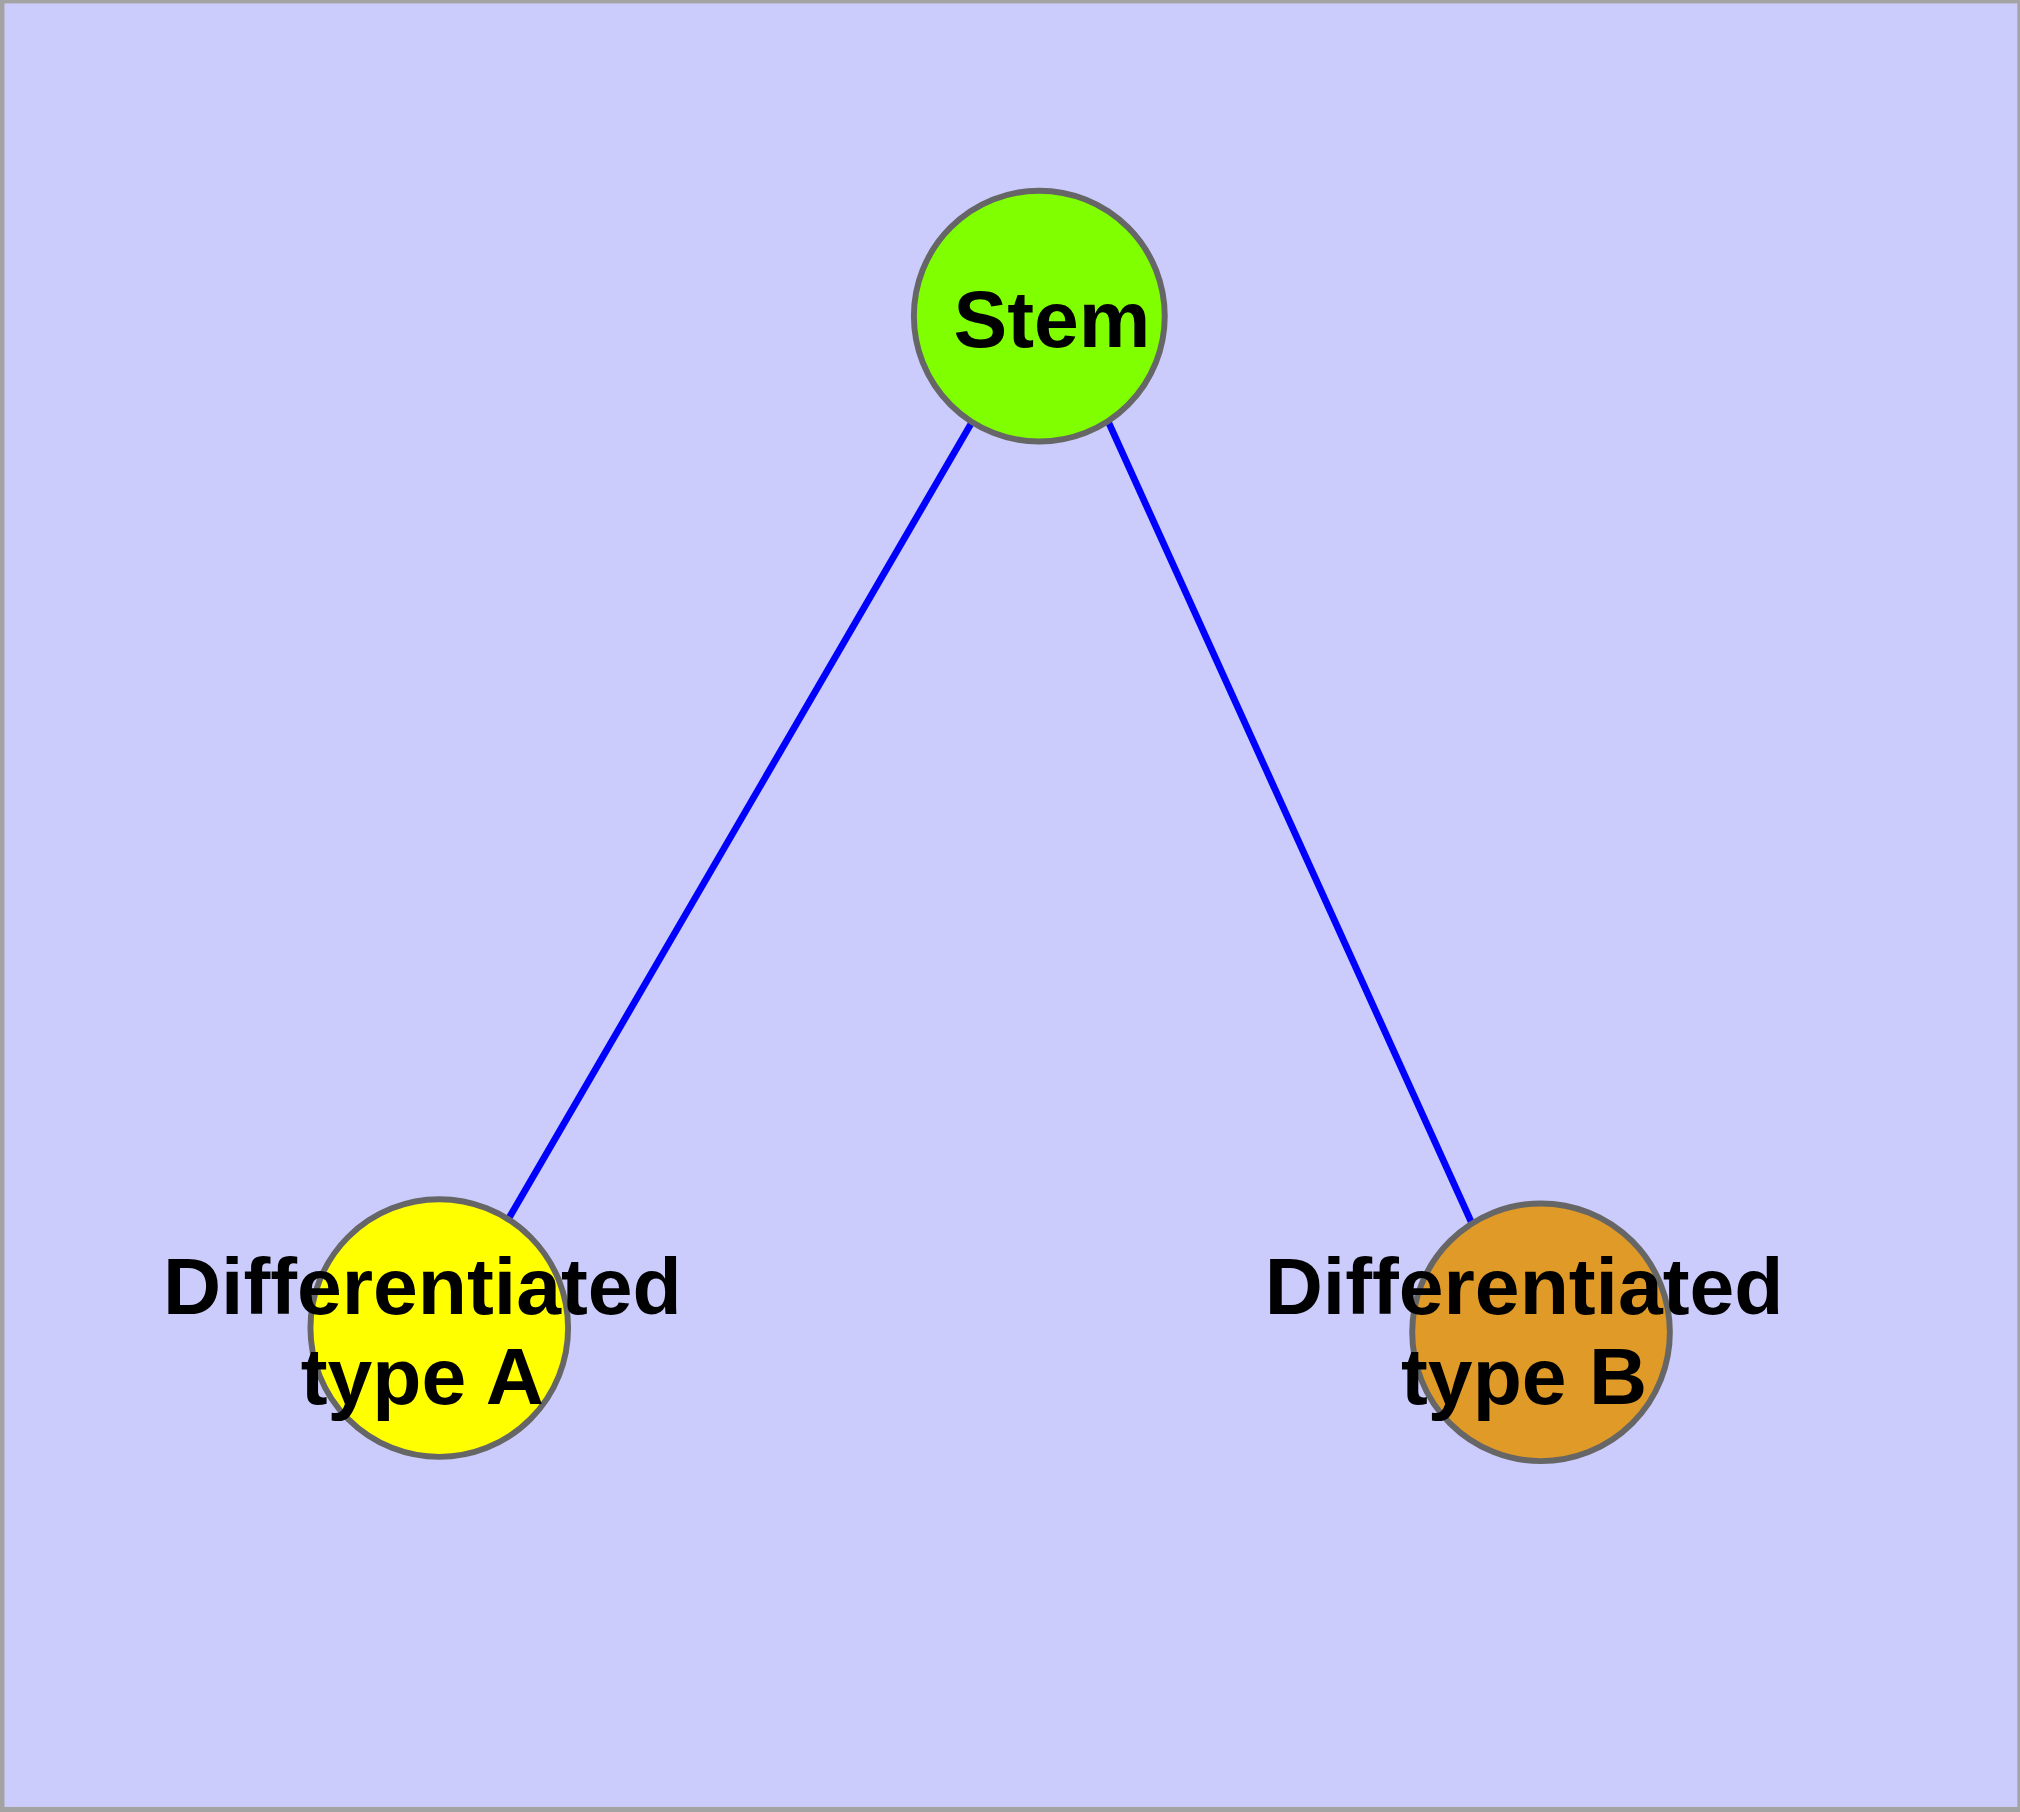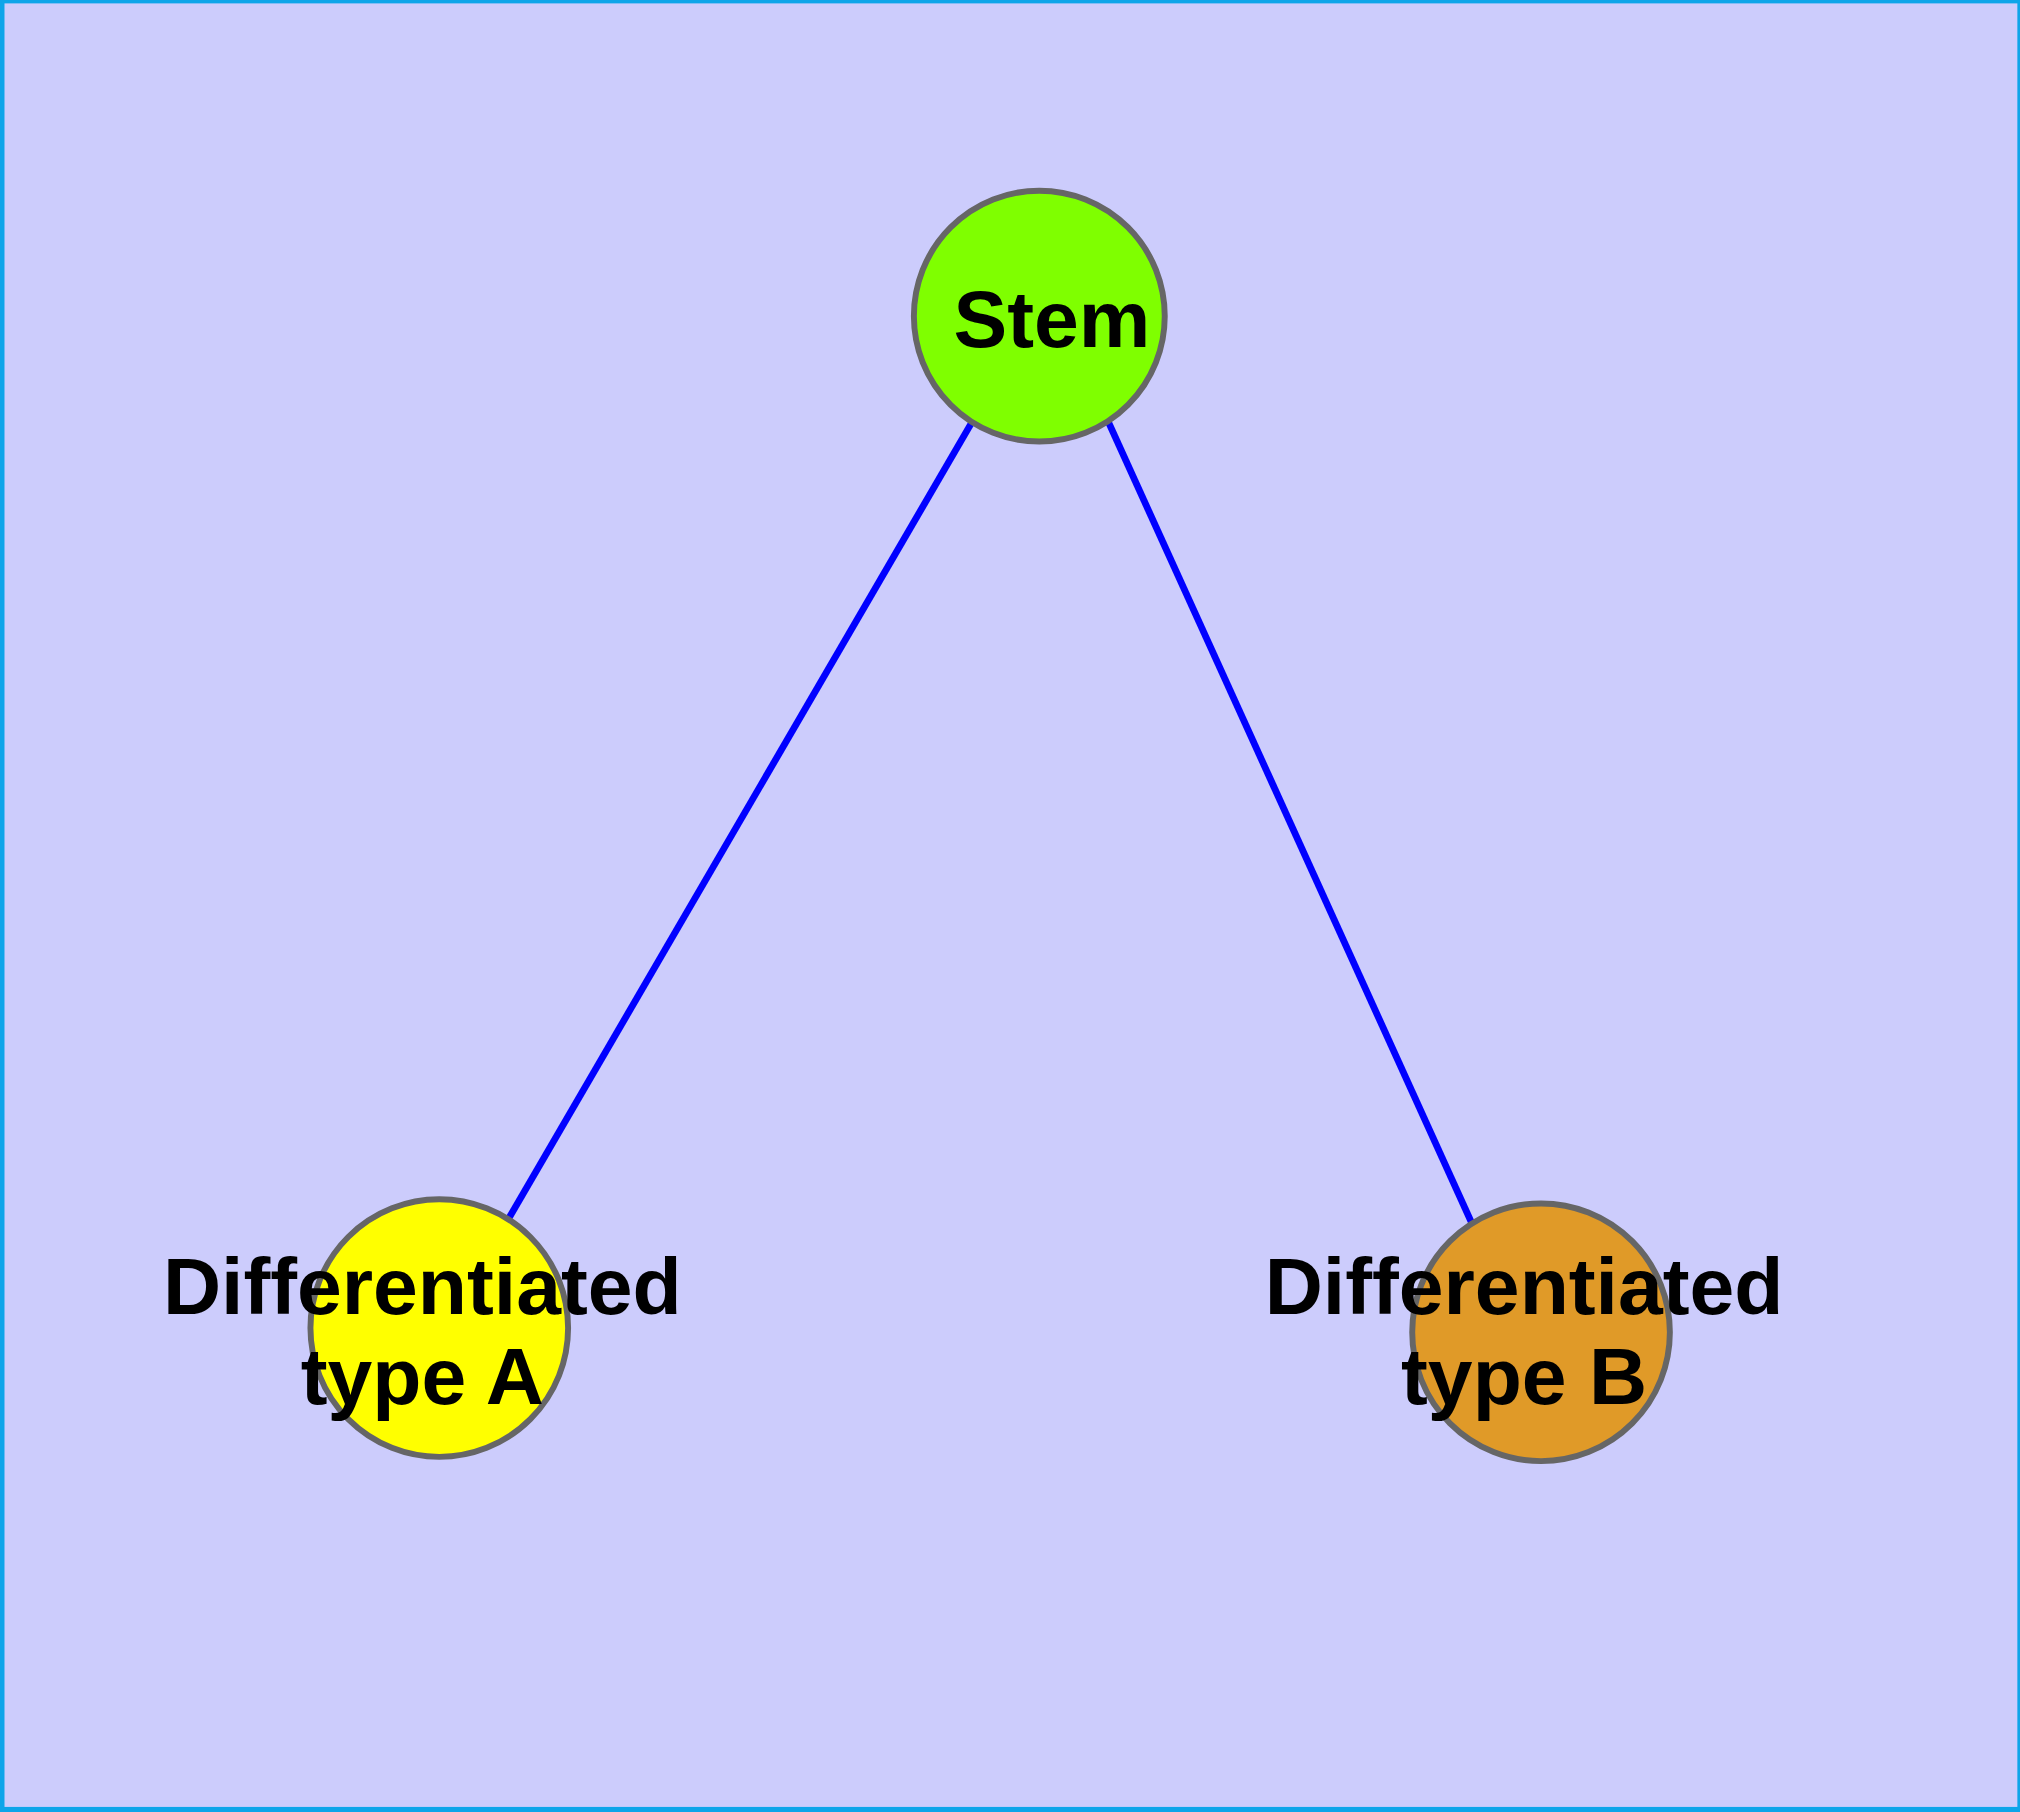--- a/index.html
+++ b/index.html
@@ -30,21 +30,21 @@
     font-weight: bold;
     fill: #000000;
     text-anchor: middle;
     dominant-baseline: auto;
     white-space: pre;
   }
 </style>
 </head>
 <body style="background: rgb(255, 255, 255);">
 
-<div id="graph-canvas" style="background: #0ea5e9;">
+<div id="graph-canvas" style="background: #a3a3a3;">
   <svg id="graph-svg" width="2021" height="1812" viewBox="0 0 2384 2138">
 
     <rect id="bg-rect" x="5" y="4" width="2375" height="2128" fill="#ccccfc"></rect>
 
     <g id="edges-layer">
         <line x1="1146" y1="499" x2="598" y2="1441" stroke="#0000ff" stroke-width="8" stroke-linecap="butt"></line>
         <line x1="1308" y1="499" x2="1738" y2="1447" stroke="#0000ff" stroke-width="8" stroke-linecap="butt"></line>
       </g>
     <g id="nodes-layer">
         <circle cx="1226" cy="373" r="148" fill="#7fff00" stroke="#666666" stroke-width="7"></circle>

